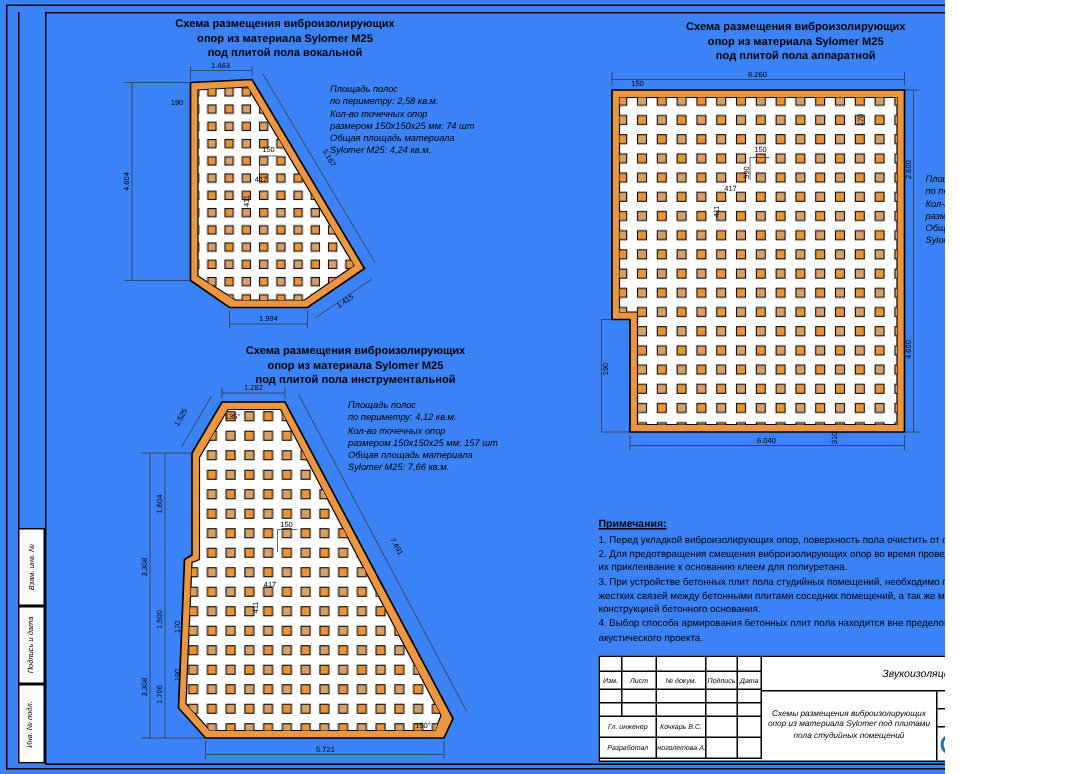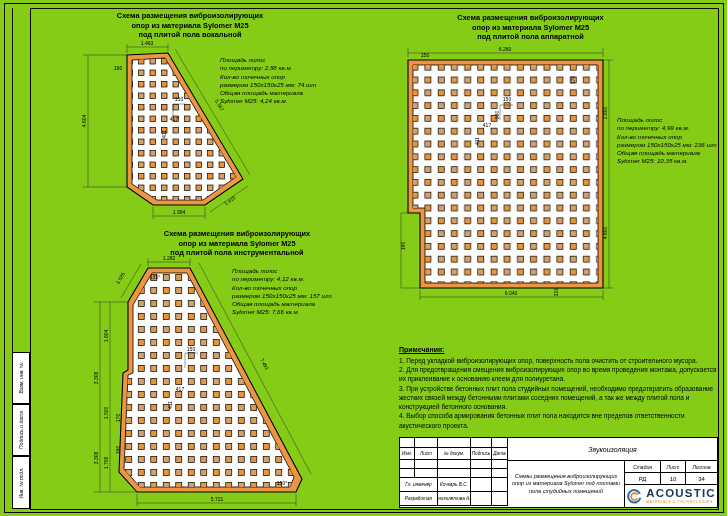--- a/index.html
+++ b/index.html
@@ -1,16 +1,16 @@
 <!DOCTYPE html>
 <html><head>
 <meta charset="utf-8">
 <style>
   html,body{margin:0;padding:0;background:#fff;}
-  .sheet{position:relative;width:727px;height:516px;background:#84cc16;overflow:hidden;
+  .sheet{position:relative;width:630px;height:516px;background:#3b82f6;overflow:hidden;
          font-family:"Liberation Sans",sans-serif;color:#000;}
   .outer-border{position:absolute;left:4px;top:3px;width:718px;height:508px;border:1px solid #000;}
   .frame{position:absolute;left:30px;top:8px;width:687px;height:500px;border:1.3px solid #000;}
   .strip-line{position:absolute;left:12px;top:8px;width:0;height:501px;border-left:1px solid #000;}
   .vcell{position:absolute;left:12px;width:18px;border:1px solid #000;display:flex;align-items:center;justify-content:center;background:#fff;box-sizing:border-box;}
   .vcell span{transform:rotate(-90deg);white-space:nowrap;font-size:5px;font-style:italic;}
   .dtitle{position:absolute;font-weight:bold;font-size:7.4px;line-height:1.3;text-align:center;white-space:pre-line;}
   .ann{position:absolute;font-style:italic;font-size:6.2px;line-height:1.34;white-space:pre-line;}
   .diagram{position:absolute;}
   .diagram svg{overflow:visible;display:block;}

